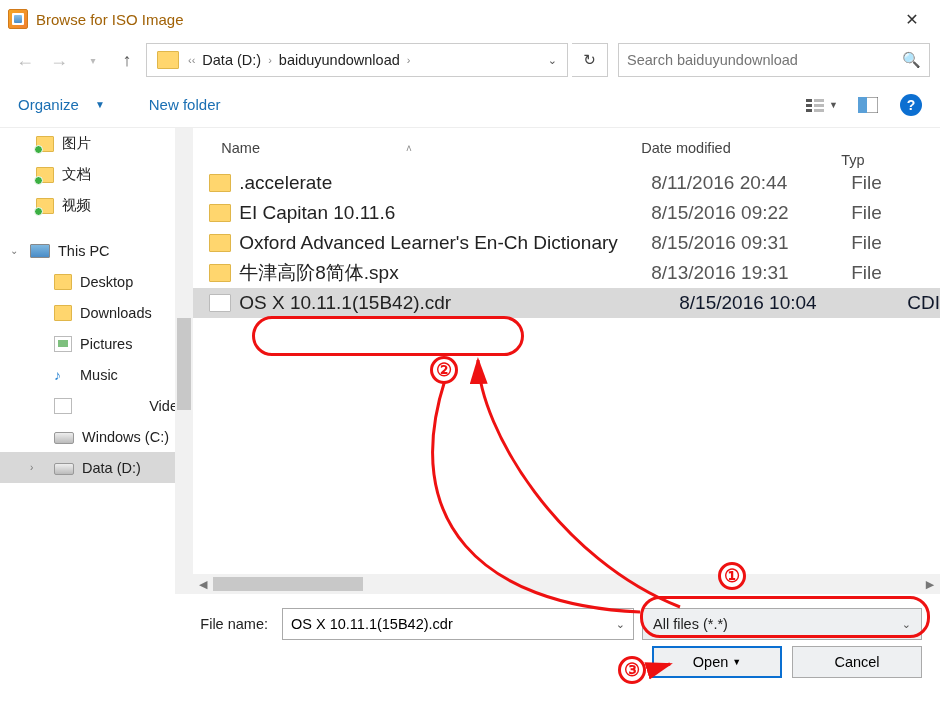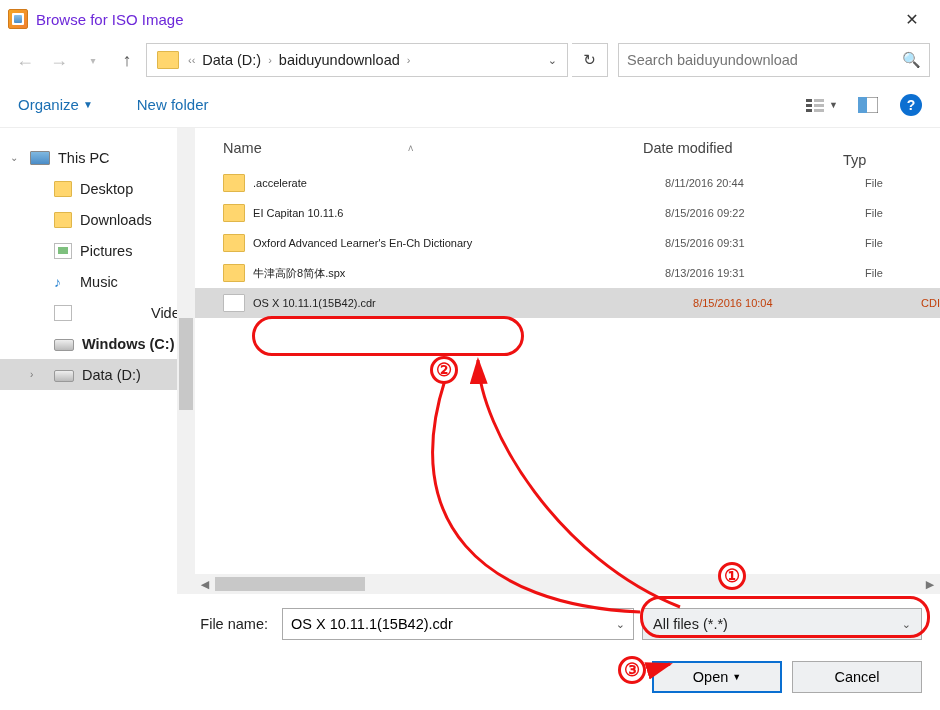--- a/index.html
+++ b/index.html
@@ -3,40 +3,40 @@
 <meta charset="utf-8">
 <style>
 * { box-sizing: border-box; margin: 0; padding: 0; font-family: "Segoe UI", Tahoma, sans-serif; }
 body { width: 940px; height: 710px; background: #fff; position: relative; overflow: hidden; }
 
 
 .titlebar { display: flex; align-items: center; height: 38px; padding: 0 8px; }
 .titlebar .app-icon { width: 20px; height: 20px; margin-right: 8px; background: linear-gradient(135deg,#f5a623,#f08030); border: 1px solid #d17a1a; border-radius: 2px; position: relative; }
 .titlebar .app-icon::after { content:""; position:absolute; inset:3px; background:#fff; border-radius:1px; }
 .titlebar .app-icon::before { content:""; position:absolute; inset:5px; background:linear-gradient(#8bc0e7,#4a8cc7); border-radius:1px; z-index:1;}
-.titlebar .title { font-size: 15px; color: #6d28d9; flex: 1; }
+.titlebar .title { font-size: 15px; color: #a16207; flex: 1; }
 .titlebar .close { width: 40px; height: 30px; display:flex;align-items:center;justify-content:center; font-size:16px; color:#333; cursor:pointer; }
 
 
 .navrow { display: flex; align-items: center; height: 44px; padding: 4px 10px; gap: 4px; }
 .nav-btn { width: 30px; height: 30px; display:flex;align-items:center;justify-content:center; color:#bbb; font-size:18px; }
 .nav-btn.enabled { color:#555; }
 .addrbar { flex: 1; display:flex; align-items:center; height:34px; border:1px solid #ccc; background:#fff; padding:0 4px; }
 .addrbar .folder-chip { width:22px; height:18px; background:#ffd66e; border:1px solid #e0b64a; border-radius:1px; margin:0 6px; }
 .crumb { font-size:14.5px; color:#222; padding:0 4px; }
 .crumb-sep { color:#888; font-size:11px; padding:0 3px; }
 .addr-drop { margin-left:auto; color:#555; font-size:11px; padding:0 6px; }
 .refresh { width:36px; height:34px; display:flex;align-items:center;justify-content:center;border:1px solid #ccc; border-left:none; font-size:15px; color:#444; }
 .searchbox { width:312px; height:34px; border:1px solid #ccc; margin-left:6px; display:flex; align-items:center; padding:0 8px; }
 .searchbox input { border:none; outline:none; flex:1; font-size:14.5px; color:#b91c1c; background:transparent; }
 .searchbox .mag { color:#555; font-size:15px; }
 
 
 .toolbar { display:flex; align-items:center; height:46px; padding:0 18px; border-bottom:1px solid #eee; }
-.tool-link { font-size:15px; color:#1a6fb3; cursor:pointer; display:flex; align-items:center; gap:4px; }
+.tool-link { font-size:15px; color:#1a6fb3; cursor:pointer; display:flex; align-items:center; gap:16px; }
 .tool-link .drop { font-size:10px; color:#1a6fb3; }
 .tool-spacer { flex:1; }
 .view-btn { width:36px; height:28px; display:flex;align-items:center;justify-content:center; color:#555; margin-left:10px; font-size:16px;}
 .help { width:22px; height:22px; border-radius:50%; background:#0c6fd1; color:#fff; display:flex;align-items:center;justify-content:center; font-size:14px; font-weight:bold; margin-left:14px; }
 
 
 .body { display:flex; height: 466px; }
 .navpane { width: 226px; background:#fff; position:relative; overflow:hidden; }
 .navpane .nscroll { position:absolute; right:0; top:0; width:18px; height:100%; background:#f1f1f1; }
 .navpane .nthumb { position:absolute; right:2px; top:190px; width:14px; height:92px; background:#c8c8c8; }
@@ -57,44 +57,44 @@
 .navpane .group-gap { height:14px; }
 
 
 .listpane { flex:1; display:flex; flex-direction:column; position:relative; background:#fff; }
 .cols { display:flex; height:40px; align-items:center; font-size:14.5px; color:#444; padding-left:28px; }
 .col-name { width:420px; display:flex; align-items:center; gap:6px;}
 .col-name .sort { font-size:10px; color:#888; margin-left:140px;}
 .col-date { width:200px; }
 .col-type { flex:1;margin-top:24px; }
 .rows { flex:1; overflow:hidden; }
-.row { display:flex; align-items:center; height:30px; padding-left:28px; font-size:11px; color:#222; }
+.row { display:flex; align-items:center; height:30px; padding-left:16px; font-size:19px; color:#222; }
 .row .ficon { width:22px; height:18px; margin-right:8px; }
 .row .ficon.folder { background:#ffd66e; border:1px solid #e0b64a; border-radius:1px;}
 .row .ficon.file { background:#fff; border:1px solid #bbb; border-radius:1px; position:relative;}
 .row .rname { width:412px; }
 .row .rdate { width:200px; color:#555; }
 .row .rtype { flex:1; color:#555; }
 .row.sel { background:#d9d9d9; }
-.row.sel .rdate,.row.sel .rtype{color:#c2410c;margin-left:28px;}
+.row.sel .rdate,.row.sel .rtype{color:#0f172a;margin-left:28px;}
 .hscroll { height:20px; background:#f1f1f1; display:flex; align-items:center; }
 .hscroll .ar { width:20px; text-align:center; font-size:11px; color:#777; }
 .hscroll .track { flex:1; position:relative; height:14px; }
 .hscroll .thumb { position:absolute; left:0; width:150px; height:14px; background:#c8c8c8; }
 
 
 .bottom { padding: 14px 18px 0 18px; }
 .fn-row { display:flex; align-items:center; gap:8px; }
 .fn-label { font-size:14.5px; color:#222; width:256px; text-align:right; padding-right:6px;}
 .fn-input { flex:1; height:32px; border:1px solid #aaa; display:flex; align-items:center; padding:0 8px; background:#fff;}
 .fn-input input { border:none; outline:none; flex:1; font-size:14.5px; background:transparent;}
 .fn-input .dd { font-size:11px; color:#555; }
 .filter { width:280px; height:32px; border:1px solid #aaa; background:#eef0f2; display:flex; align-items:center; padding:0 10px; font-size:14.5px; color:#222;}
 .filter .dd { margin-left:auto; font-size:11px; color:#555;}
-.btn-row { display:flex; gap:10px; justify-content:flex-end; margin-top:21px; padding-right:0;}
+.btn-row { display:flex; gap:10px; justify-content:flex-end; margin-top:6px; padding-right:0;}
 .btn { width:130px; height:32px; border:1px solid #aaa; background:#eef0f2; font-size:14.5px; display:flex;align-items:center;justify-content:center; cursor:pointer;}
 .btn.primary { border:2px solid #0a6fd1; }
 .btn .dd { font-size:9px; margin-left:4px;}
 
 
 .anno { position:absolute; pointer-events:none; }
 .ring { border:3px solid #e11; border-radius:20px; position:absolute; }
 .circ-num { position:absolute; width:28px; height:28px; border:3px solid #e11; border-radius:50%; color:#e11; font-weight:bold; font-size:18px; display:flex;align-items:center;justify-content:center; background:#fff; }
 svg.connector { position:absolute; top:0; left:0; width:940px; height:710px; }
 </style>
@@ -152,20 +152,40 @@
         <rect x="0" y="0" width="20" height="16" fill="none" stroke="#555"></rect>
         <rect x="0" y="0" width="9" height="16" fill="#5aa0d8"></rect>
       </svg>
   </span>
   <span class="help">?</span>
 </div>
 
 <div class="body">
 
   <div class="navpane">
+    <div id="quick">
+        <div class="nav-item">
+          <span class="ico folder">
+            <span class="badge"></span>
+          </span>
+          <span>图片</span>
+        </div>
+        <div class="nav-item">
+          <span class="ico folder">
+            <span class="badge"></span>
+          </span>
+          <span>文档</span>
+        </div>
+        <div class="nav-item">
+          <span class="ico folder">
+            <span class="badge"></span>
+          </span>
+          <span>视频</span>
+        </div>
+      </div>
     <div class="group-gap"></div>
     <div class="nav-item l1">
       <span class="exp">⌄</span>
       <span class="ico pc"></span>
       <span>This PC</span>
     </div>
     <div id="pcitems">
         <div class="nav-item" style="padding-left: 54px;">
           <span class="ico folder"></span>
           <span>Desktop</span>
@@ -179,21 +199,21 @@
           <span>Pictures</span>
         </div>
         <div class="nav-item" style="padding-left: 54px;">
           <span class="ico music"></span>
           <span>Music</span>
         </div>
         <div class="nav-item" style="padding-left: 54px; justify-content: space-between;">
           <span class="ico vids"></span>
           <span>Videos</span>
         </div>
-        <div class="nav-item" style="padding-left: 54px; font-weight: bold;">
+        <div class="nav-item" style="padding-left: 54px;">
           <span class="ico drive"></span>
           <span>Windows (C:)</span>
         </div>
         <div class="nav-item sel" style="padding-left: 54px;">
           <span class="exp" style="left:30px;">›</span>
           <span class="ico drive"></span>
           <span>Data (D:)</span>
         </div>
       </div>
     <div class="nscroll"></div>

